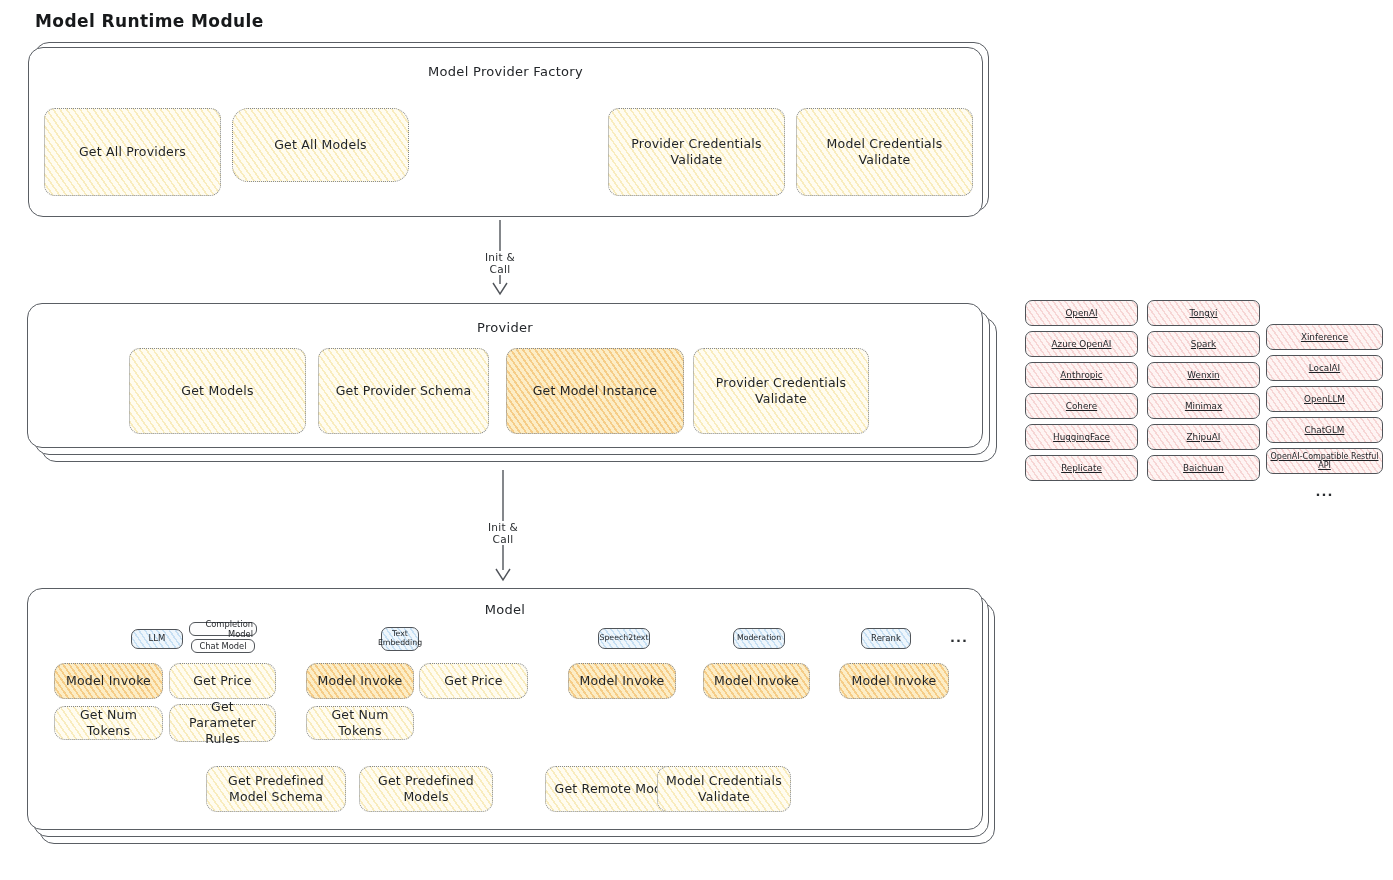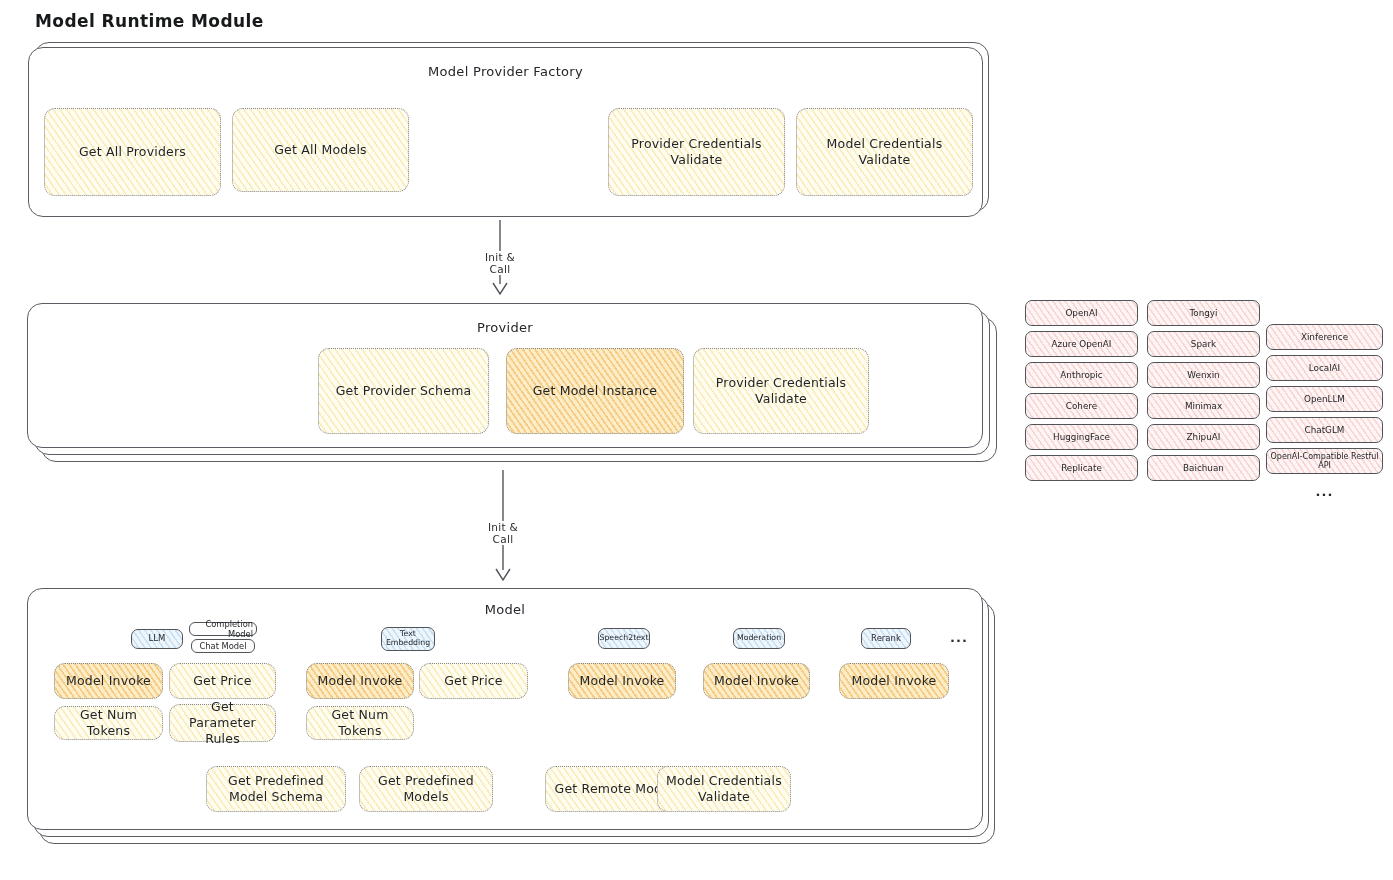--- a/index.html
+++ b/index.html
@@ -8,21 +8,21 @@
     font-family:"DejaVu Sans", sans-serif;color:#1f2226;
   }
   .abs{position:absolute;box-sizing:border-box;}
   .ctr{display:flex;align-items:center;justify-content:center;text-align:center;}
   
   .frame{border:1.5px solid #5a5e64;border-radius:15px;background:#ffffff;}
   .frame-title{position:absolute;left:0;right:0;top:16px;text-align:center;font-size:13px;letter-spacing:.3px;color:#23262a;}
   
   .hy{background:repeating-linear-gradient(55deg, rgba(240,214,120,.42) 0 1.6px, rgba(255,255,255,0) 1.6px 5.5px) #fffcf0;}
   .ho{background:repeating-linear-gradient(55deg, rgba(238,172,72,.5) 0 1.8px, rgba(255,255,255,0) 1.8px 5px) #fcedc6;}
-  .hp{background:repeating-linear-gradient(55deg, rgba(233,158,158,.36) 0 1.5px, rgba(255,255,255,0) 1.5px 5px) #fef4f3;}
+  .hp{background:repeating-linear-gradient(55deg, rgba(233,158,158,.36) 0 1.5px, rgba(255,255,255,0) 1.5px 5px) #fef4f3;text-decoration:underline;}
   .hb{background:repeating-linear-gradient(55deg, rgba(140,190,230,.4) 0 1.5px, rgba(255,255,255,0) 1.5px 5px) #eef6fc;}
   .dotted{border:1.6px dotted #83878d;border-radius:11px;font-size:12.5px;line-height:1.3;padding:3px 8px;letter-spacing:.2px;}
   .chip{border:1.4px solid #505459;border-radius:7px;font-size:8.8px;background-clip:padding-box;}
   .tag{border:1.3px solid #505459;border-radius:7px;font-size:8.5px;line-height:1.15;padding:1px 3px;}
   .tag-white{border:1.2px solid #505459;border-radius:6px;background:#fdfdfd;font-size:8.3px;padding:0 3px;}
   .arrow-label{background:#ffffff;font-size:10.5px;padding:0 5px;letter-spacing:.3px;color:#2a2d30;}
   .ellipsis{font-size:13px;font-weight:600;letter-spacing:1px;color:#2a2d30;}
   .col{display:flex;flex-direction:column;gap:5px;}
   .col .chip{height:24px;display:flex;align-items:center;justify-content:center;text-align:center;}
   .title{font-size:17px;font-weight:600;letter-spacing:.4px;color:#17191b;}
@@ -32,35 +32,36 @@
 <body>
 
 <div class="canvas">
 
   <div class="abs title" style="left:35px;top:11px;">Model Runtime Module</div>
 
   <div class="abs frame" style="left:34px;top:42px;width:955px;height:170px;"></div>
   <div class="abs frame" style="left:28px;top:47px;width:955px;height:170px;">
     <div class="frame-title">Model Provider Factory</div>
     <div class="abs dotted hy ctr" style="left:15px;top:60px;width:177px;height:88px;">Get All Providers</div>
-    <div class="abs dotted hy ctr" style="left:203px;top:60px;width:177px;height:84px;">Get All Models</div>
+    <div class="abs dotted hy ctr" style="left:203px;top:60px;width:177px;height:74px;border-radius:16px;">Get All Models</div>
     <div class="abs dotted hy ctr" style="left:579px;top:60px;width:177px;height:88px;">Provider Credentials Validate</div>
     <div class="abs dotted hy ctr" style="left:767px;top:60px;width:177px;height:88px;">Model Credentials Validate</div>
   </div>
 
   <svg class="abs" style="left:491px;top:220px;" width="18" height="76" viewBox="0 0 18 76">
     <line x1="9" y1="0" x2="9" y2="64" stroke="#50545a" stroke-width="1.4"></line>
     <polyline points="2,63 9,74 16,63" fill="none" stroke="#50545a" stroke-width="1.4"></polyline>
   </svg>
   <div class="abs arrow-label" style="left:469px;top:251px;width:62px;text-align:center;">Init &amp; Call</div>
 
   <div class="abs frame" style="left:41px;top:317px;width:956px;height:145px;"></div>
   <div class="abs frame" style="left:34px;top:310px;width:956px;height:145px;"></div>
   <div class="abs frame" style="left:27px;top:303px;width:956px;height:145px;">
     <div class="frame-title">Provider</div>
+    <div class="abs dotted hy ctr" style="left:101px;top:44px;width:177px;height:86px;">Get Models</div>
     <div class="abs dotted hy ctr" style="left:290px;top:44px;width:171px;height:86px;">Get Provider Schema</div>
     <div class="abs dotted ho ctr" style="left:478px;top:44px;width:178px;height:86px;">Get Model Instance</div>
     <div class="abs dotted hy ctr" style="left:665px;top:44px;width:176px;height:86px;">Provider Credentials Validate</div>
   </div>
 
   <div class="abs col" style="left:1025px;top:300px;width:113px;">
     <div class="chip hp">OpenAI</div>
     <div class="chip hp">Azure OpenAI</div>
     <div class="chip hp">Anthropic</div>
     <div class="chip hp">Cohere</div>
@@ -91,21 +92,21 @@
   <div class="abs arrow-label" style="left:472px;top:521px;width:62px;text-align:center;">Init &amp; Call</div>
 
   <div class="abs frame" style="left:39px;top:602px;width:956px;height:242px;"></div>
   <div class="abs frame" style="left:33px;top:595px;width:956px;height:242px;"></div>
   <div class="abs frame" style="left:27px;top:588px;width:956px;height:242px;">
     <div class="frame-title" style="top:13px;">Model</div>
 
     <div class="abs tag hb ctr" style="left:103px;top:40px;width:52px;height:20px;">LLM</div>
     <div class="abs tag-white ctr" style="left:161px;top:33px;width:68px;height:14px;text-align:right;">Completion Model</div>
     <div class="abs tag-white ctr" style="left:163px;top:50px;width:64px;height:14px;">Chat Model</div>
-    <div class="abs tag hb ctr" style="left:353px;top:38px;width:54px;height:24px;font-size:7.8px;">Text Embedding</div>
+    <div class="abs tag hb ctr" style="left:353px;top:38px;width:38px;height:24px;font-size:7.8px;">Text Embedding</div>
     <div class="abs tag hb ctr" style="left:570px;top:39px;width:52px;height:21px;font-size:7.8px;">Speech2text</div>
     <div class="abs tag hb ctr" style="left:705px;top:39px;width:52px;height:21px;font-size:7.8px;">Moderation</div>
     <div class="abs tag hb ctr" style="left:833px;top:39px;width:50px;height:21px;">Rerank</div>
     <div class="abs ellipsis" style="left:922px;top:41px;">...</div>
 
     <div class="abs dotted ho ctr" style="left:26px;top:74px;width:109px;height:36px;">Model Invoke</div>
     <div class="abs dotted hy ctr" style="left:141px;top:74px;width:107px;height:36px;">Get Price</div>
     <div class="abs dotted hy ctr" style="left:26px;top:117px;width:109px;height:34px;">Get Num Tokens</div>
     <div class="abs dotted hy ctr" style="left:141px;top:115px;width:107px;height:38px;">Get Parameter Rules</div>
 

